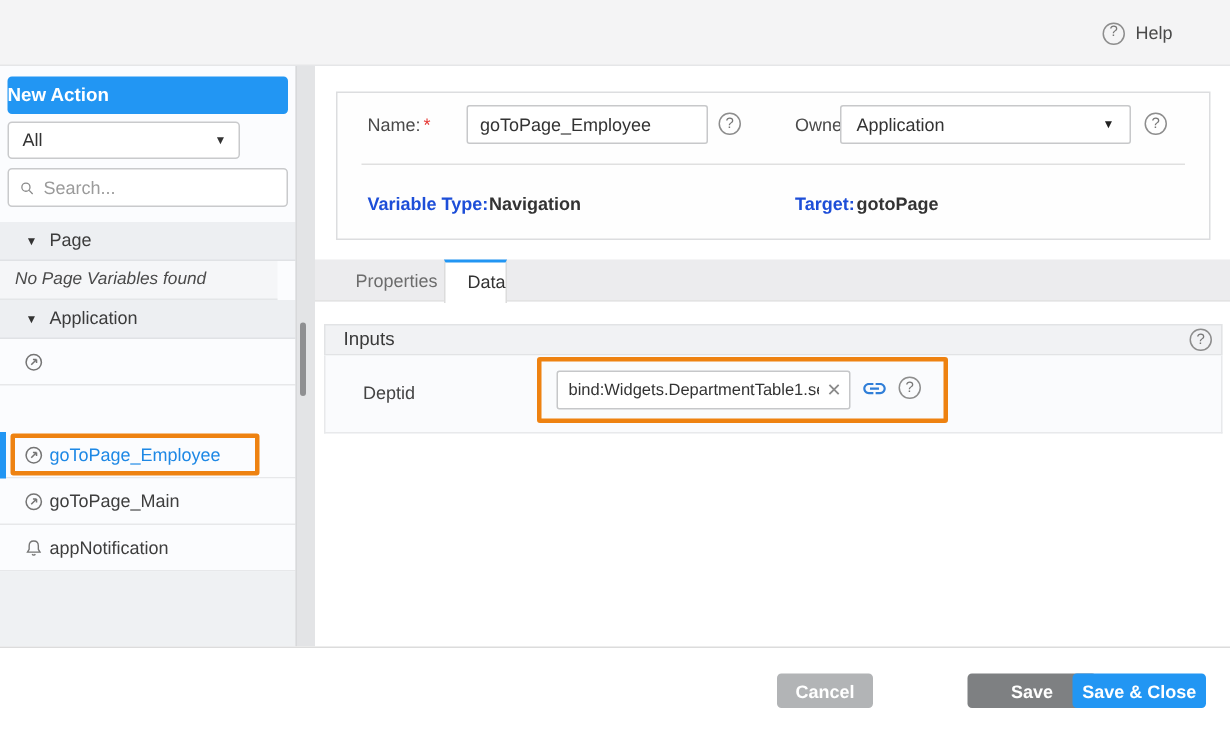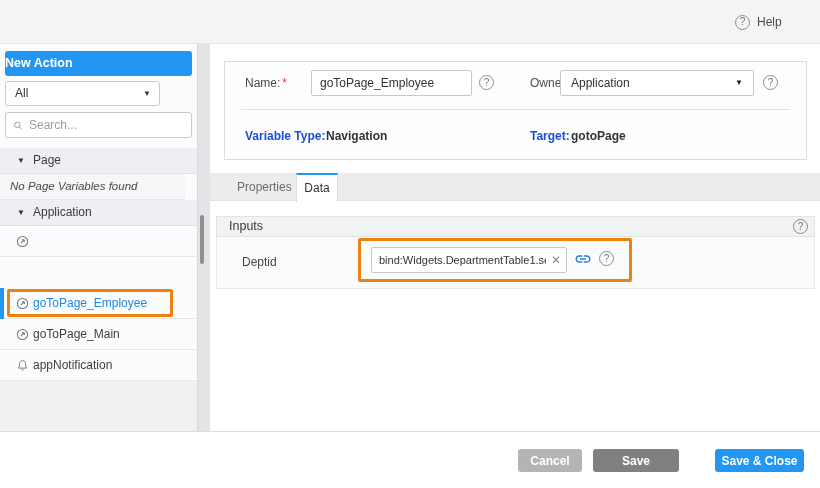--- a/index.html
+++ b/index.html
@@ -58,41 +58,41 @@
   .form-divider { position:absolute; left:16px; right:16px; top:47px; border-top:1px solid #e0e0e0; }
   .lbl-static { position:absolute; line-height:20px; color:#1d4ed8;font-weight:bold; }
   .lbl-vt { left:20px; top:64px; }
   .val-vt { position:absolute; left:101px; top:64px; line-height:20px; font-weight:bold; color:#333; }
   .lbl-target { left:305px; top:64px; }
   .val-target { position:absolute; left:346px; top:64px; line-height:20px; font-weight:bold; color:#333; }
 
   
   .tabbar { position:absolute; left:0; top:129px; width:610px; height:28px; background:#ececee; border-bottom:1px solid #e3e3e3; }
   .tab-inactive { position:absolute; left:5px; top:0; padding:0 22px; line-height:28px; color:#6c6c6c; cursor:pointer; }
-  .tab-active { position:absolute; left:86px; top:0; width:42px; height:29px; background:#fff; border-top:2px solid #2296f3; border-left:1px solid #dcdcdc; border-right:1px solid #dcdcdc; text-align:center; line-height:26px; color:#333; cursor:pointer; }
+  .tab-active { position:absolute; left:86px; top:0; width:42px; height:29px; background:#fff; border-top:2px solid #2296f3; border-left:1px solid #dcdcdc; border-right:1px solid #dcdcdc; text-align:right; line-height:26px; color:#333; cursor:pointer; }
 
   
   .inputs-panel { position:absolute; left:6px; top:172px; width:599px; height:73px; }
   .inputs-header { position:absolute; left:0; top:0; width:599px; height:21px; background:#f1f2f4; border:1px solid #e2e3e5; }
   .inputs-header .ih-label { position:absolute; left:12px; line-height:19px; font-size:12.5px; color:#3a3a3a; }
   .inputs-header .help-circle { position:absolute; right:6px; top:2px; }
   .inputs-row { position:absolute; left:0; top:21px; width:599px; height:52px; background:#fafbfd; border:1px solid #e8e9eb; border-top:none; }
   .deptid-label { position:absolute; left:25px; top:0; line-height:50px; color:#444; }
   .ring-bind { left:141px; top:1px; width:274px; height:44px; }
   .bind-input { position:absolute; left:154px; top:10px; width:196px; height:26px; background:#fff; border:1px solid #c6c7c9; border-radius:2px; display:flex; align-items:center; overflow:hidden; }
   .bind-input .bind-value { flex:1; font-size:11px; color:#333; padding-left:7px; white-space:nowrap; overflow:hidden; }
   .bind-input .clear-x { flex:none; padding:0 5px; color:#8a8a8a; font-size:12px; cursor:pointer; }
   .link-btn { position:absolute; left:357px; top:13px; width:18px; height:18px; cursor:pointer; }
   .help-3 { position:absolute; left:382px; top:14px; }
 
   
   .footer { position:absolute; left:0; top:431px; width:820px; height:57px; background:#fff; border-top:1px solid #dcdcdc; }
   .footer button { position:absolute; top:17px; height:23px; border:none; border-radius:3px; color:#fff; font-size:12px; font-weight:600; font-family:"Liberation Sans",sans-serif; cursor:pointer; }
   .btn-cancel { left:518px; width:64px; background:#b2b4b6; color:#f3f3f3; }
-  .btn-save { left:593px; width:86px; background:#7e8082; }
+  .btn-save { left:645px; width:86px; background:#7e8082; }
   .btn-saveclose { left:715px; width:89px; background:#2296f3; }
 </style>
 </head>
 <body>
 
 <div id="root">
 
   <div class="titlebar">
     <div class="help-box">
       <span class="help-circle">?</span>

